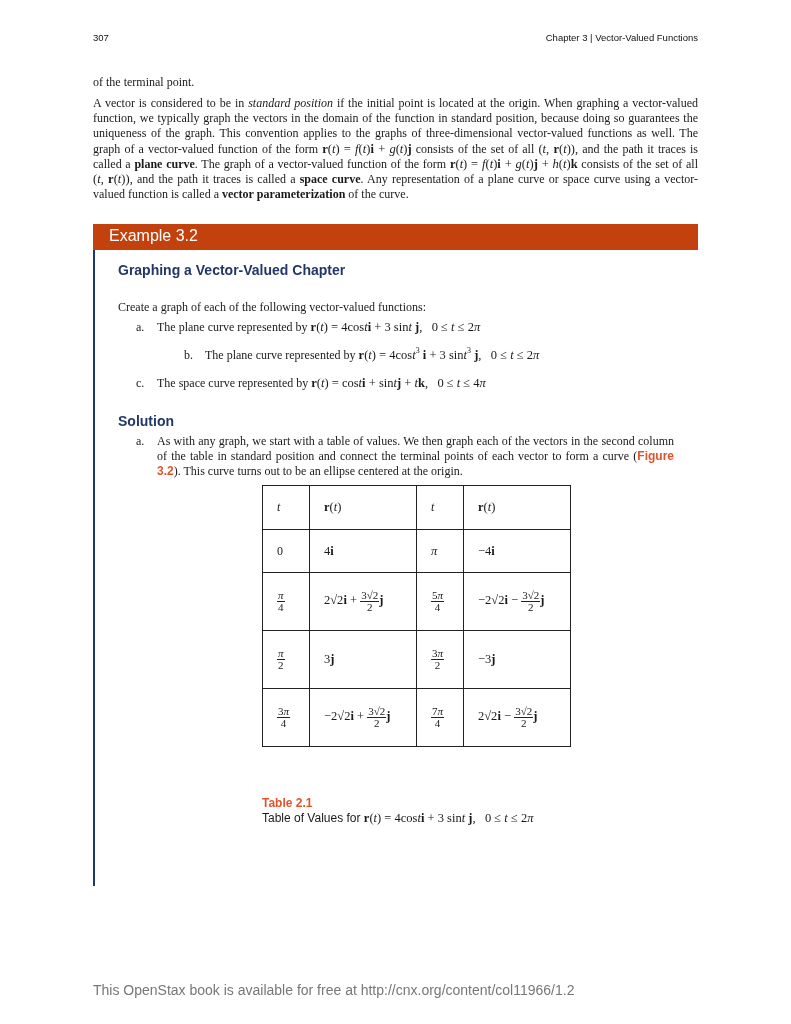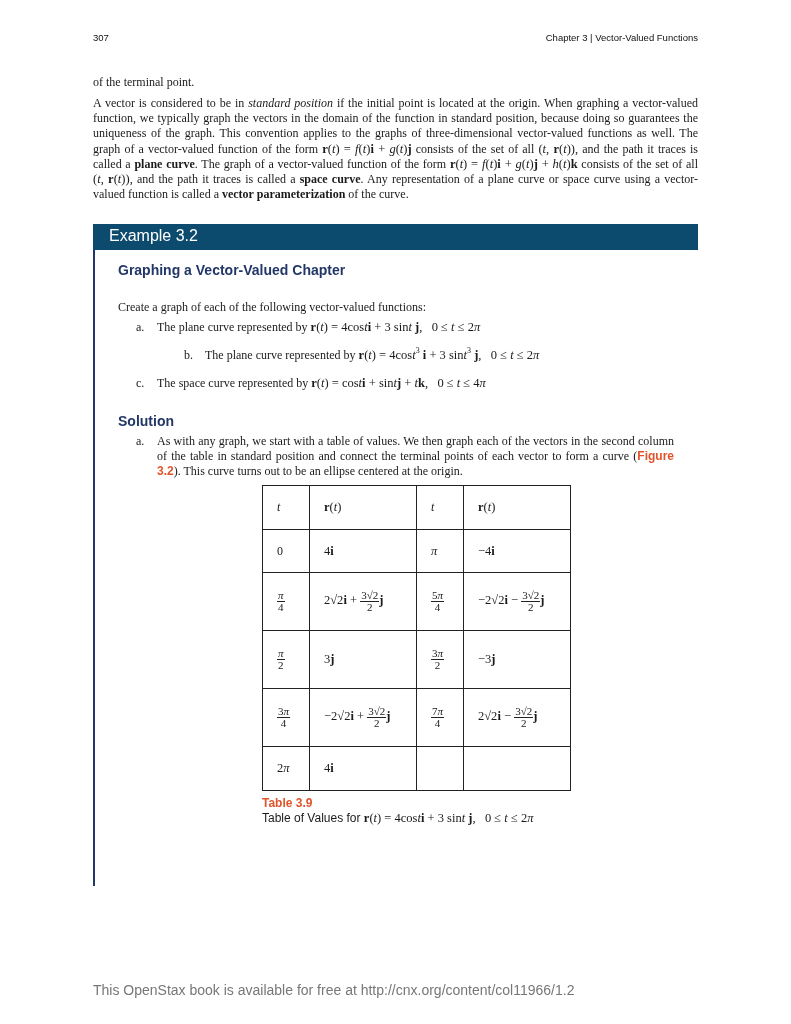--- a/index.html
+++ b/index.html
@@ -7,21 +7,21 @@
          font-family: "Liberation Serif", serif; color: #1a1a1a; }
   .hdr { position: absolute; top: 32px; font-family: "Liberation Sans", sans-serif; font-size: 9.5px; color: #111; }
   .hdr-left { left: 93px; }
   .hdr-right { right: 93px; margin-left: 36px; }
   .body-text { position: absolute; left: 93px; width: 605px; font-size: 12px; line-height: 15px; text-align: justify; }
   .p1 { top: 75px; }
   .p2 { top: 96px; line-height: 15.2px; }
   .m { font-family: "Liberation Serif", serif; font-size: 12.5px; white-space: nowrap; }
   .m b { font-weight: bold; }
   .m i { font-style: italic; }
-  .example-bar { position: absolute; left: 93px; top: 224px; width: 605px; height: 26px; background: #0c4a6e; }
+  .example-bar { position: absolute; left: 93px; top: 224px; width: 605px; height: 26px; background: #c2410c; }
   .example-title { position: absolute; left: 16px; top: 3px; font-family: "Liberation Sans", sans-serif; font-size: 16px; color: #fff; }
   .example-rule { position: absolute; left: 93px; top: 250px; width: 2px; height: 636px; background: #223768; }
   .sub-heading { position: absolute; left: 118px; top: 262px; font-family: "Liberation Sans", sans-serif; font-weight: bold; font-size: 14px; color: #223768; }
   .intro { position: absolute; left: 118px; top: 300px; font-size: 12px; }
   .li { position: absolute; left: 136px; font-size: 12px; white-space: nowrap; }
   .li .lbl { display: inline-block; width: 21px; }
   .li-a { top: 320px; } .li-b { top: 348px; margin-left: 48px; } .li-c { top: 376px; }
   .sup { font-size: 8px; position: relative; top: -6px; }
   .solution { position: absolute; left: 118px; top: 413px; font-family: "Liberation Sans", sans-serif; font-weight: bold; font-size: 14px; color: #223768; }
   .sol-a { position: absolute; left: 136px; top: 434px; width: 538px; font-size: 12px; line-height: 15px; }
@@ -133,27 +133,21 @@
             </span><b>j</b></span></td>
     <td><span class="frac">
             <span class="num">7<i>π</i></span>
             <span>4</span>
           </span></td>
     <td><span class="m">2√2<b>i</b> − <span class="frac">
               <span class="num">3√2</span>
               <span>2</span>
             </span><b>j</b></span></td>
   </tr>
-  <tr class="rl">
-    <td><span class="m">2<i>π</i></span></td>
-    <td><span class="m">4<b>i</b></span></td>
-    <td></td>
-    <td></td>
-  </tr>
 </tbody>
   </table>
 
-<div class="caption-label">Table 3.9</div>
+<div class="caption-label">Table 2.1</div>
 <div class="caption-text">
   <span>Table of Values for </span><span class="m"><b>r</b>(<i>t</i>) = 4cos<i>t</i><b>i</b> + 3 sin<i>t</i> <b>j</b>,&nbsp;&nbsp; 0 ≤ <i>t</i> ≤ 2<i>π</i></span>
 </div>
 
 <div class="footer">This OpenStax book is available for free at http://cnx.org/content/col11966/1.2</div>
 
 </body></html>

